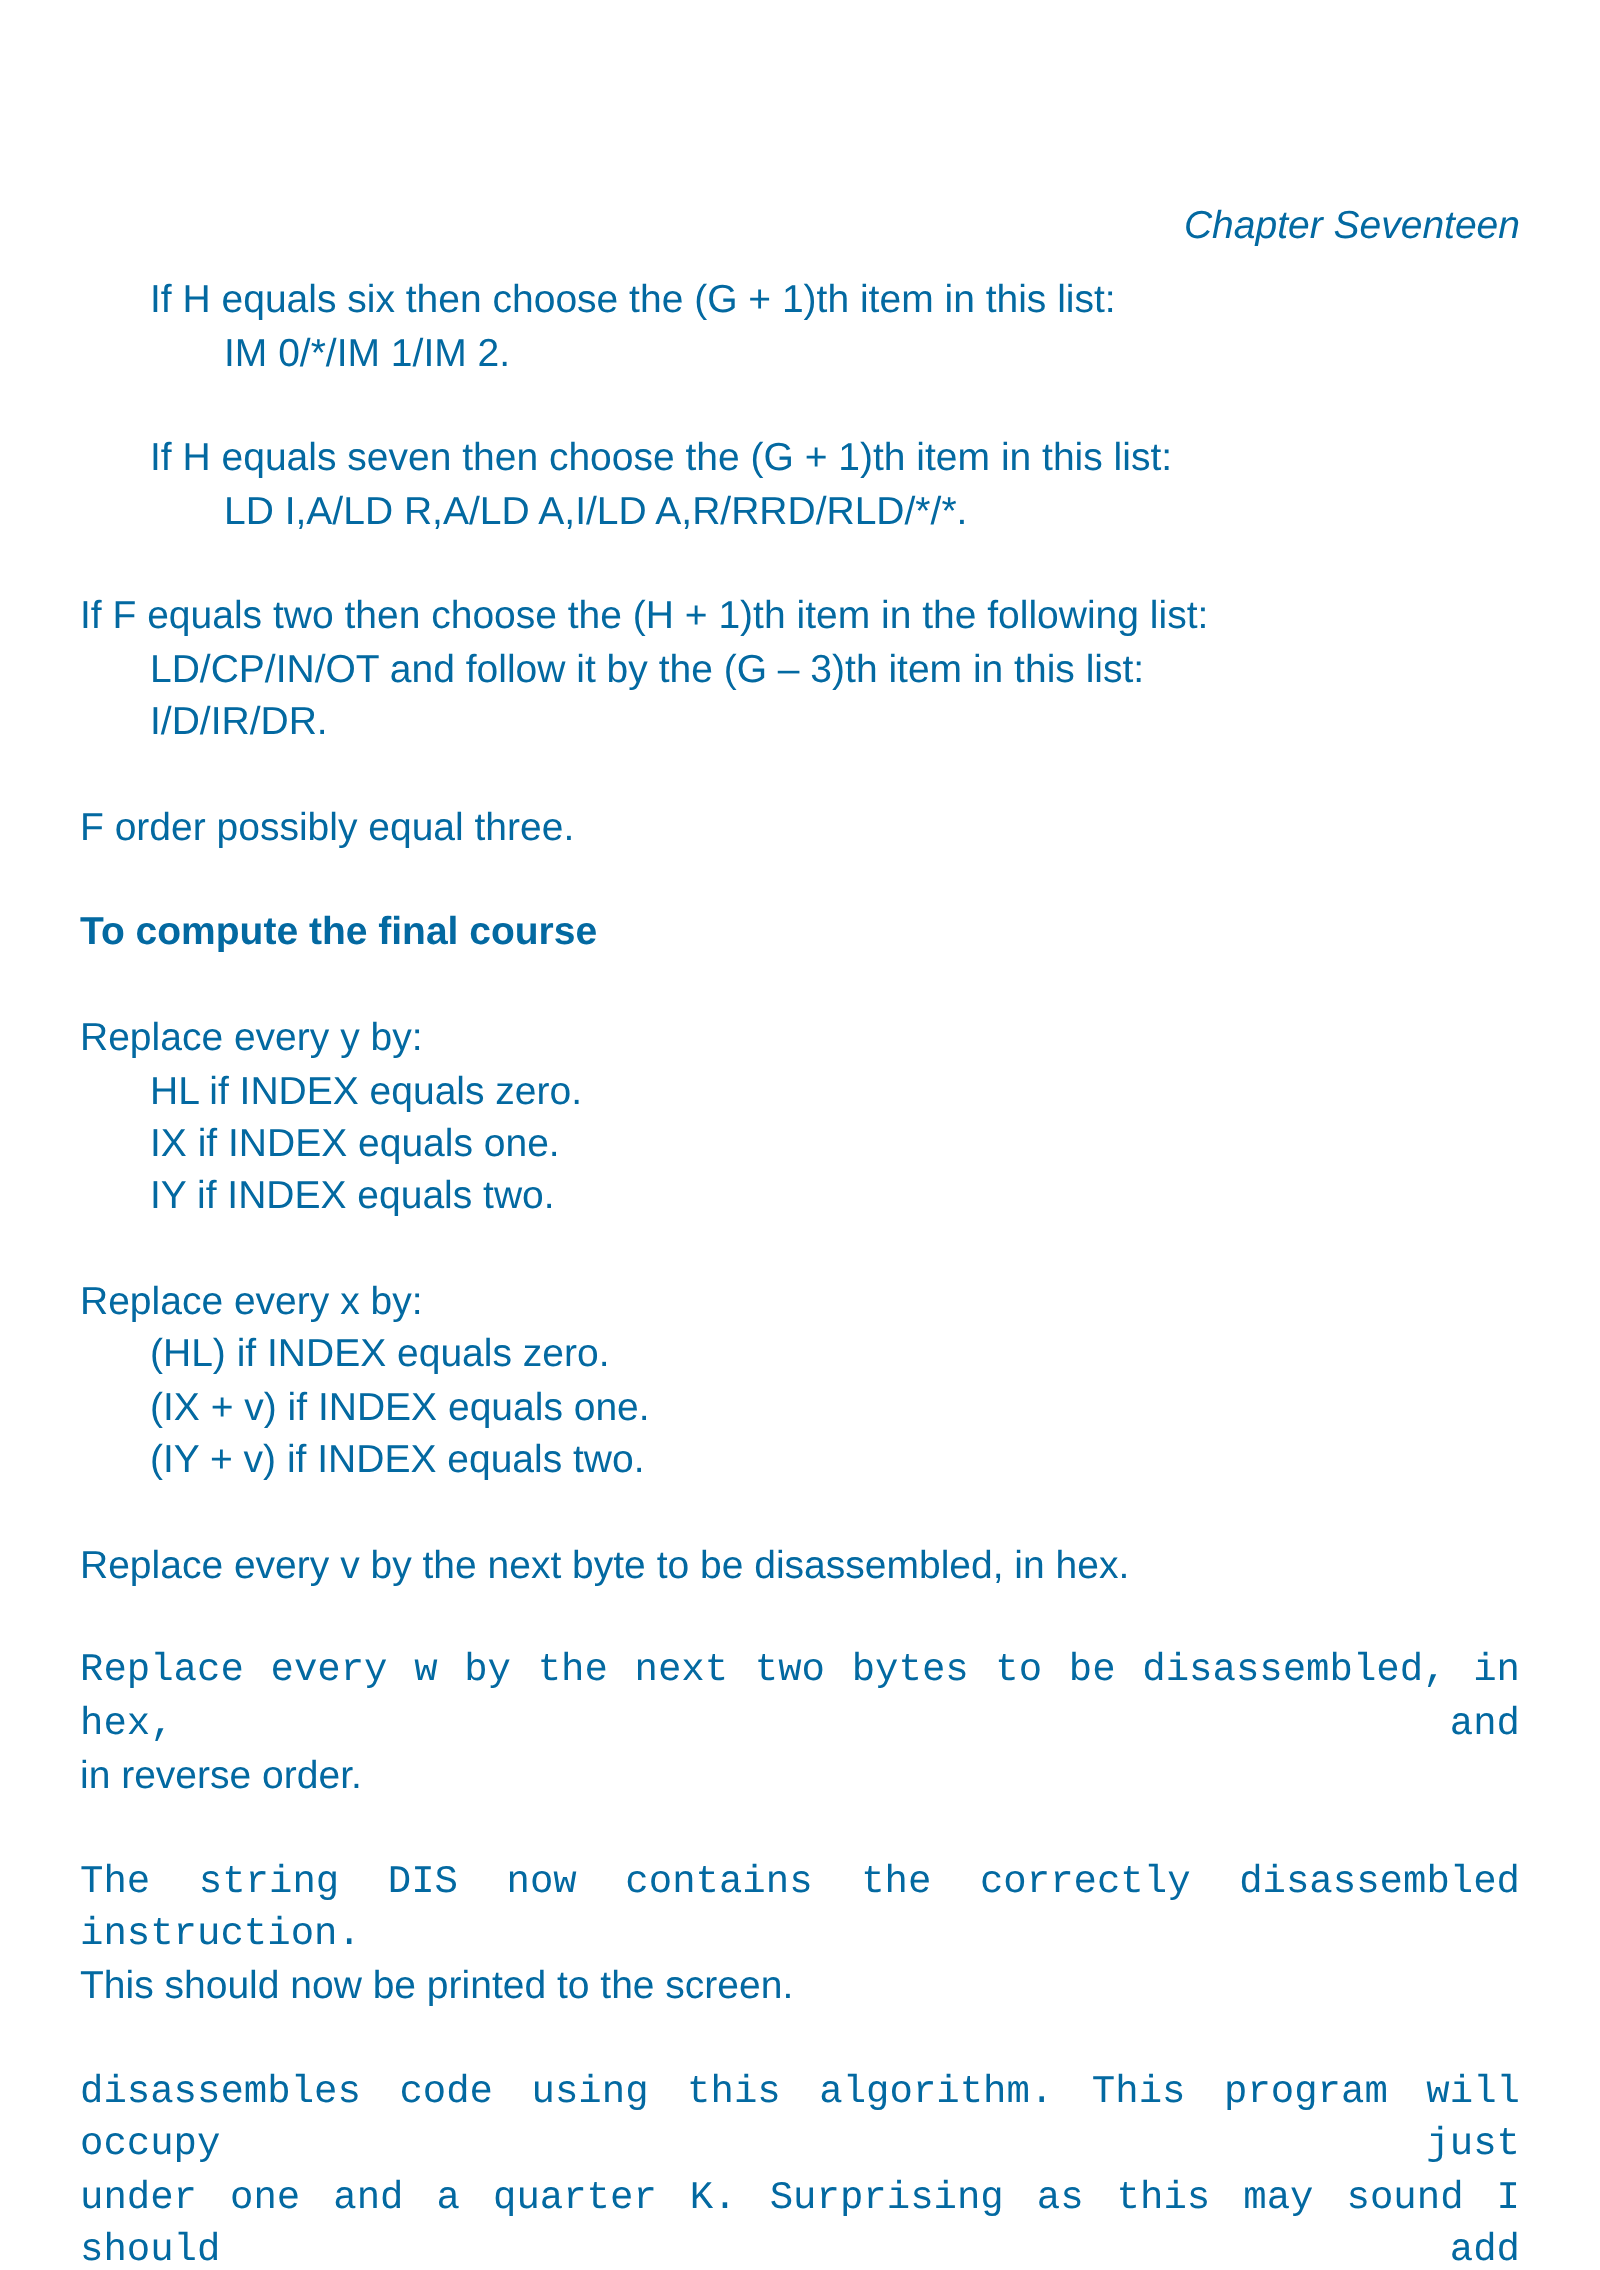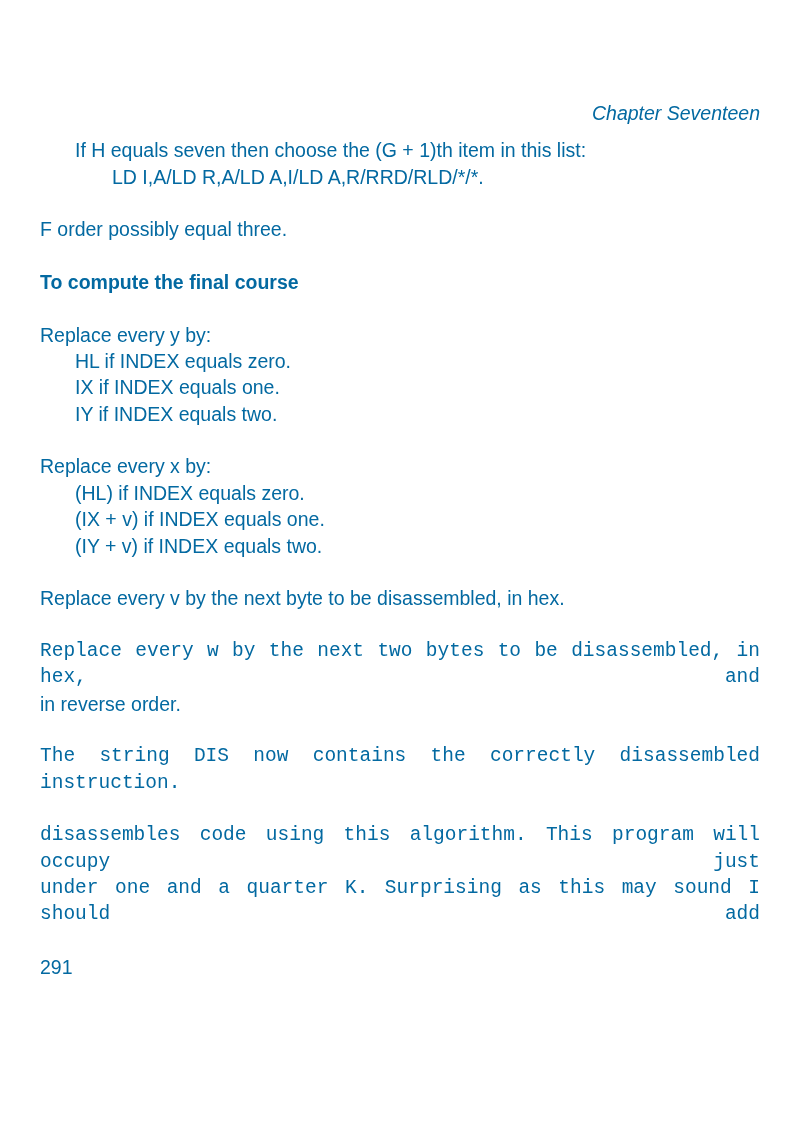--- a/index.html
+++ b/index.html
@@ -37,22 +37,31 @@
     margin-top: 13px;
   }
 </style>
 </head>
 <body>
 
 <div class="page">
   <div class="header">Chapter Seventeen</div>
   <div id="content">
       <div class="group">
+        <div class="line indent-1">If H equals six then choose the (G + 1)th item in this list:</div>
+        <div class="line indent-2">IM 0/*/IM 1/IM 2.</div>
+      </div>
+      <div class="group">
         <div class="line indent-1">If H equals seven then choose the (G + 1)th item in this list:</div>
         <div class="line indent-2">LD I,A/LD R,A/LD A,I/LD A,R/RRD/RLD/*/*.</div>
+      </div>
+      <div class="group">
+        <div class="line">If F equals two then choose the (H + 1)th item in the following list:</div>
+        <div class="line indent-1">LD/CP/IN/OT and follow it by the (G – 3)th item in this list:</div>
+        <div class="line indent-1">I/D/IR/DR.</div>
       </div>
       <div class="group">
         <div class="line">F order possibly equal three.</div>
       </div>
       <div class="group">
         <div class="line bold">To compute the final course</div>
       </div>
       <div class="group">
         <div class="line">Replace every y by:</div>
         <div class="line indent-1">HL if INDEX equals zero.</div>
@@ -67,20 +76,21 @@
       </div>
       <div class="group">
         <div class="line">Replace every v by the next byte to be disassembled, in hex.</div>
       </div>
       <div class="group">
         <div class="line justify">Replace every w by the next two bytes to be disassembled, in hex, and</div>
         <div class="line">in reverse order.</div>
       </div>
       <div class="group">
         <div class="line justify">The string DIS now contains the correctly disassembled instruction.</div>
+        <div class="line">This should now be printed to the screen.</div>
       </div>
       <div class="group">
         <div class="line justify">disassembles code using this algorithm. This program will occupy just</div>
         <div class="line justify">under one and a quarter K. Surprising as this may sound I should add</div>
       </div>
     </div>
   <div class="footer">291</div>
 </div>
 
 </body></html>

